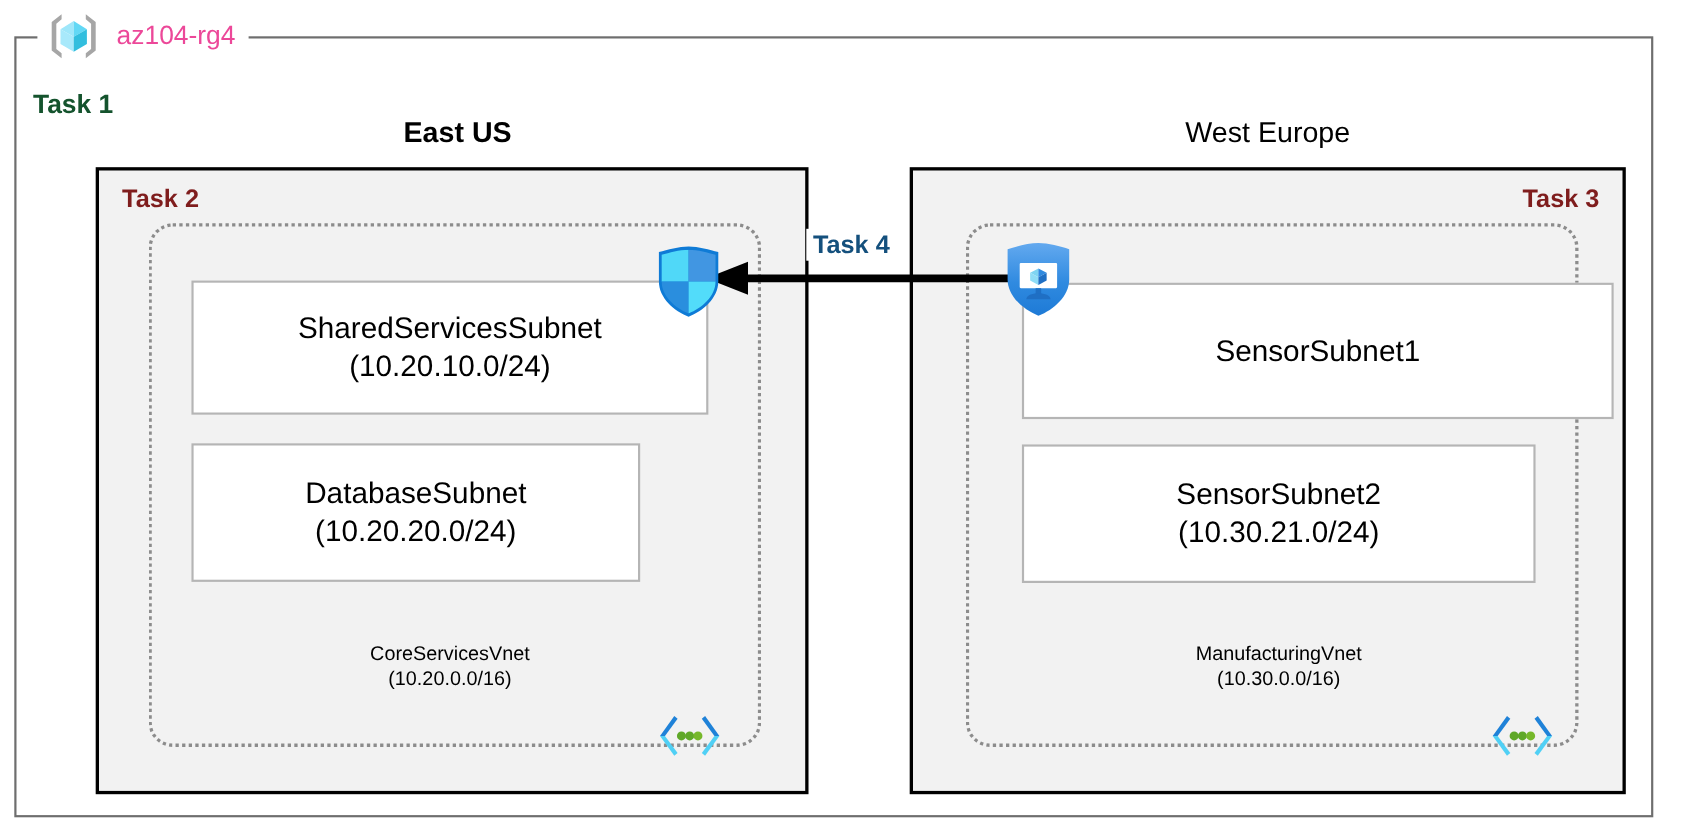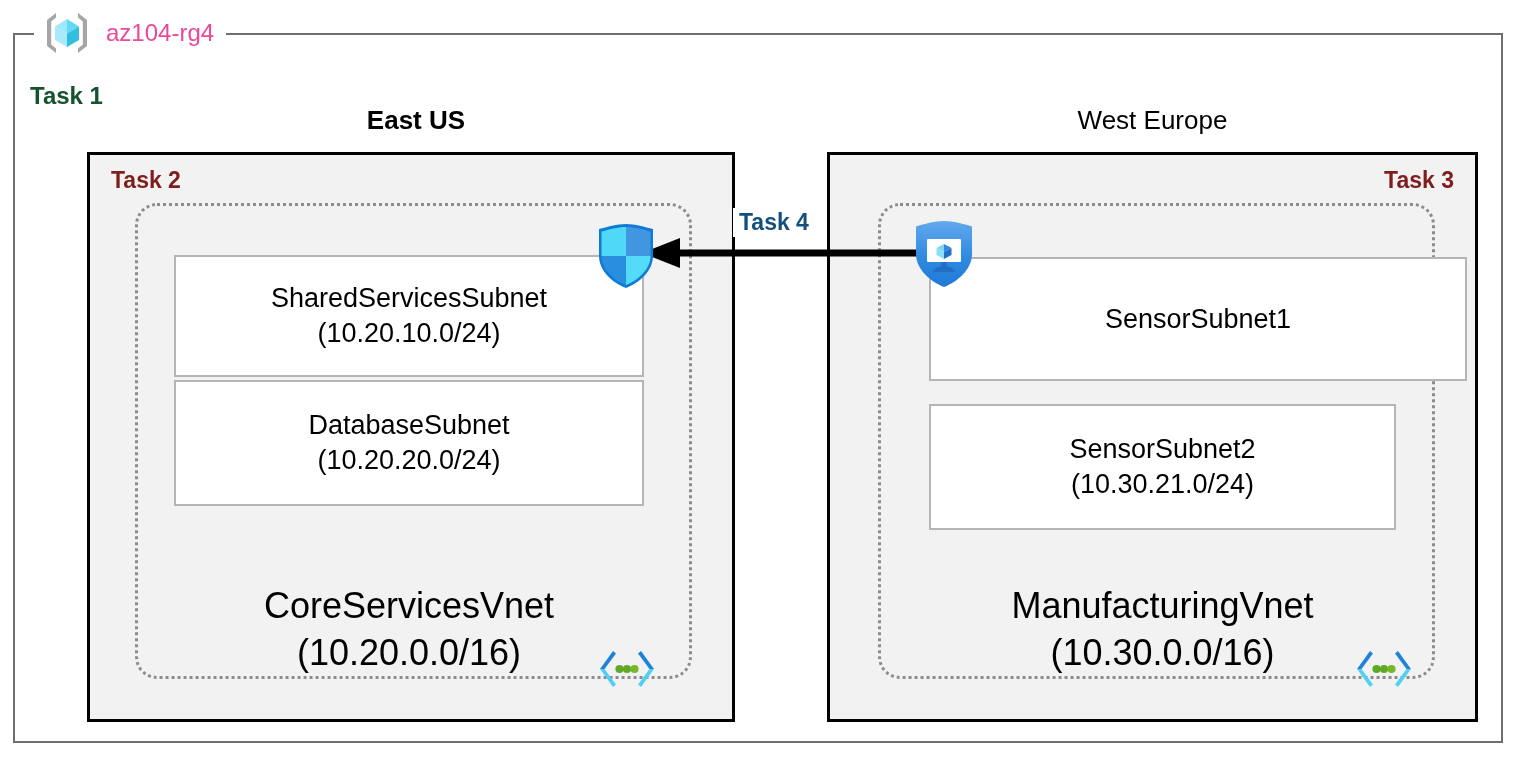--- a/index.html
+++ b/index.html
@@ -120,33 +120,33 @@
   }
   .subnet-box .nm,
   .subnet-box .cidr {
     font-size: 27px;
     color: #000000;
     line-height: 1.28;
     white-space: nowrap;
   }
 
   .sn-l1 { left: 174px; top: 255px; width: 470px; height: 122px; }
-  .sn-l2 { left: 174px; top: 380px; width: 470px; height: 126px; }
+  .sn-l2 { left: 174px; top: 403px; width: 408px; height: 126px; }
   .sn-r1 { left: 929px; top: 257px; width: 538px; height: 124px; }
   .sn-r2 { left: 929px; top: 404px; width: 467px; height: 126px; }
 
   
   .vnet-caption {
     position: absolute;
     text-align: center;
     z-index: 2;
   }
   .vnet-caption .nm,
   .vnet-caption .cidr {
-    font-size: 36px;
+    font-size: 18px;
     color: #000000;
     line-height: 1.3;
     white-space: nowrap;
     display: block;
   }
   .vnet-caption.left  { left: 174px; top: 583px; width: 470px; }
   .vnet-caption.right { left: 929px; top: 583px; width: 467px; }
 
   
   .vnet-glyph {

